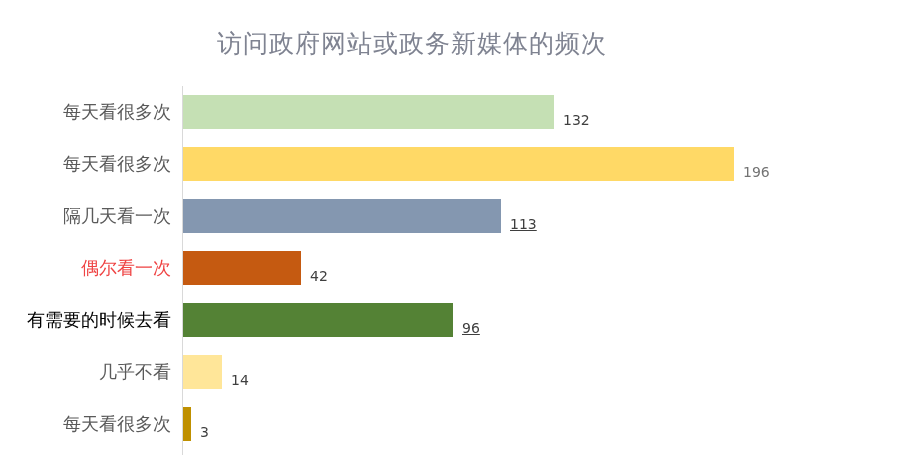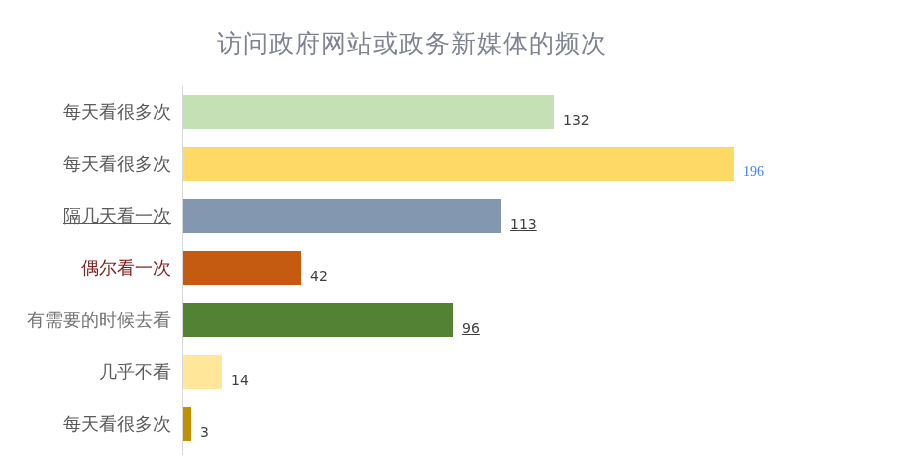--- a/index.html
+++ b/index.html
@@ -112,37 +112,37 @@
 
     <div class="bar-row" style="top:0px;">
       <div class="cat-label" style="color: rgb(90, 90, 90);">每天看很多次</div>
       <div class="bar" title="每天看很多次: 132" style="width: 371px; background: rgb(197, 224, 180); border-color: rgb(197, 224, 180);"></div>
       <div class="bar-value" style="left: 563px; color: rgb(63, 63, 63);">132</div>
     </div>
 
     <div class="bar-row" style="top:52px;">
       <div class="cat-label" style="color: rgb(90, 90, 90);">每天看很多次</div>
       <div class="bar" title="每天看至少一次: 196" style="width: 551px; background: rgb(255, 217, 102); border-color: rgb(255, 217, 102);"></div>
-      <div class="bar-value" style="left: 743px; color: #3b82f6; font-family: Liberation Serif, serif;">196</div>
+      <div class="bar-value" style="left: 743px; color: #737373;">196</div>
     </div>
 
     <div class="bar-row" style="top:104px;">
-      <div class="cat-label" style="color: rgb(90, 90, 90); text-decoration: underline;">隔几天看一次</div>
+      <div class="cat-label" style="color: rgb(90, 90, 90);">隔几天看一次</div>
       <div class="bar" title="隔几天看一次: 113" style="width: 318px; background: rgb(132, 151, 176); border-color: rgb(132, 151, 176);"></div>
       <div class="bar-value" style="left: 510px; color: rgb(63, 63, 63); text-decoration: underline;">113</div>
     </div>
 
     <div class="bar-row" style="top:156px;">
-      <div class="cat-label" style="color: #7f1d1d;">偶尔看一次</div>
+      <div class="cat-label" style="color: #ef4444;">偶尔看一次</div>
       <div class="bar" title="偶尔看一次: 42" style="width: 118px; background: rgb(197, 90, 17); border-color: rgb(197, 90, 17);"></div>
       <div class="bar-value" style="left: 310px; color: rgb(63, 63, 63);">42</div>
     </div>
 
     <div class="bar-row" style="top:208px;">
-      <div class="cat-label" style="color: #737373;">有需要的时候去看</div>
+      <div class="cat-label" style="color: #000000;">有需要的时候去看</div>
       <div class="bar" title="有需要的时候去看: 96" style="width: 270px; background: rgb(84, 130, 53); border-color: rgb(84, 130, 53);"></div>
       <div class="bar-value" style="left: 462px; color: rgb(63, 63, 63); text-decoration: underline;">96</div>
     </div>
 
     <div class="bar-row" style="top:260px;">
       <div class="cat-label" style="color: rgb(90, 90, 90);">几乎不看</div>
       <div class="bar" title="几乎不看: 14" style="width: 39px; background: rgb(255, 230, 153); border-color: rgb(255, 230, 153);"></div>
       <div class="bar-value" style="left: 231px; color: rgb(63, 63, 63);">14</div>
     </div>
 

